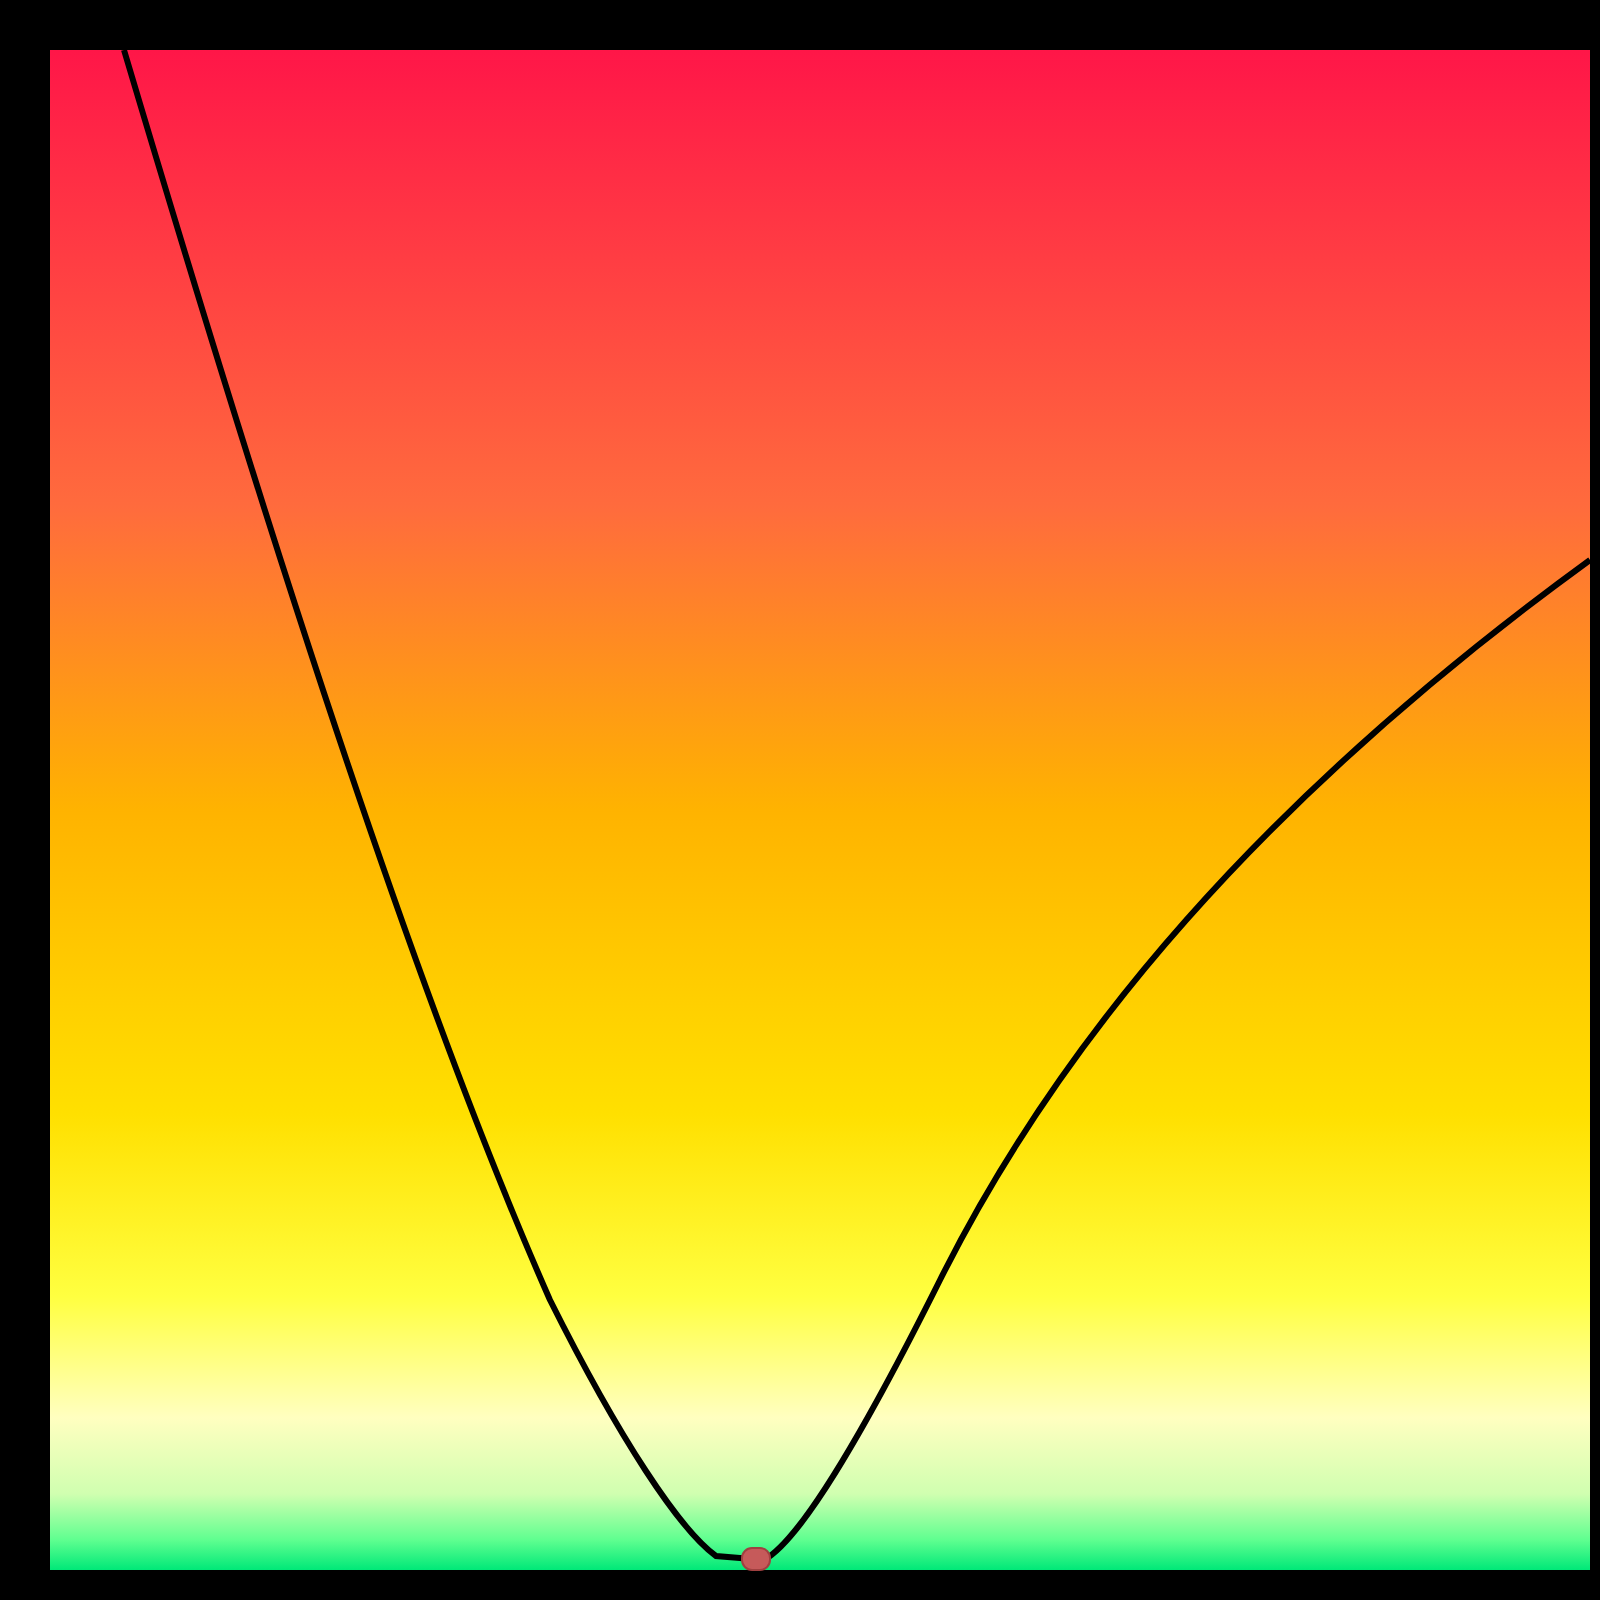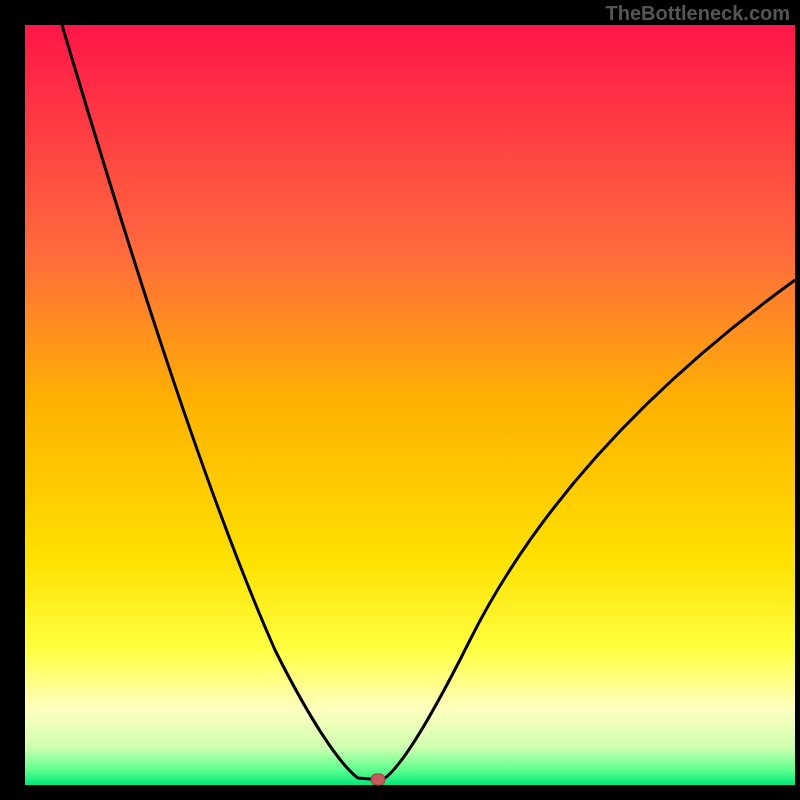--- a/index.html
+++ b/index.html
@@ -55,15 +55,14 @@
   <path d="M 62 25
            C 120 220, 200 480, 275 650
            C 310 720, 340 765, 358 778
            L 382 780
            C 400 770, 430 720, 470 640
            C 530 520, 630 400, 795 280" fill="none" stroke="#000" stroke-width="3"></path>
 
   <rect x="371" y="774" width="14" height="11" rx="5" ry="5" fill="#c65a5a" stroke="#a04040" stroke-width="1"></rect>
 </svg>
 
-<div class="watermark">TheBottleneck.com</div>
 
 </div>
 
 </body></html>

